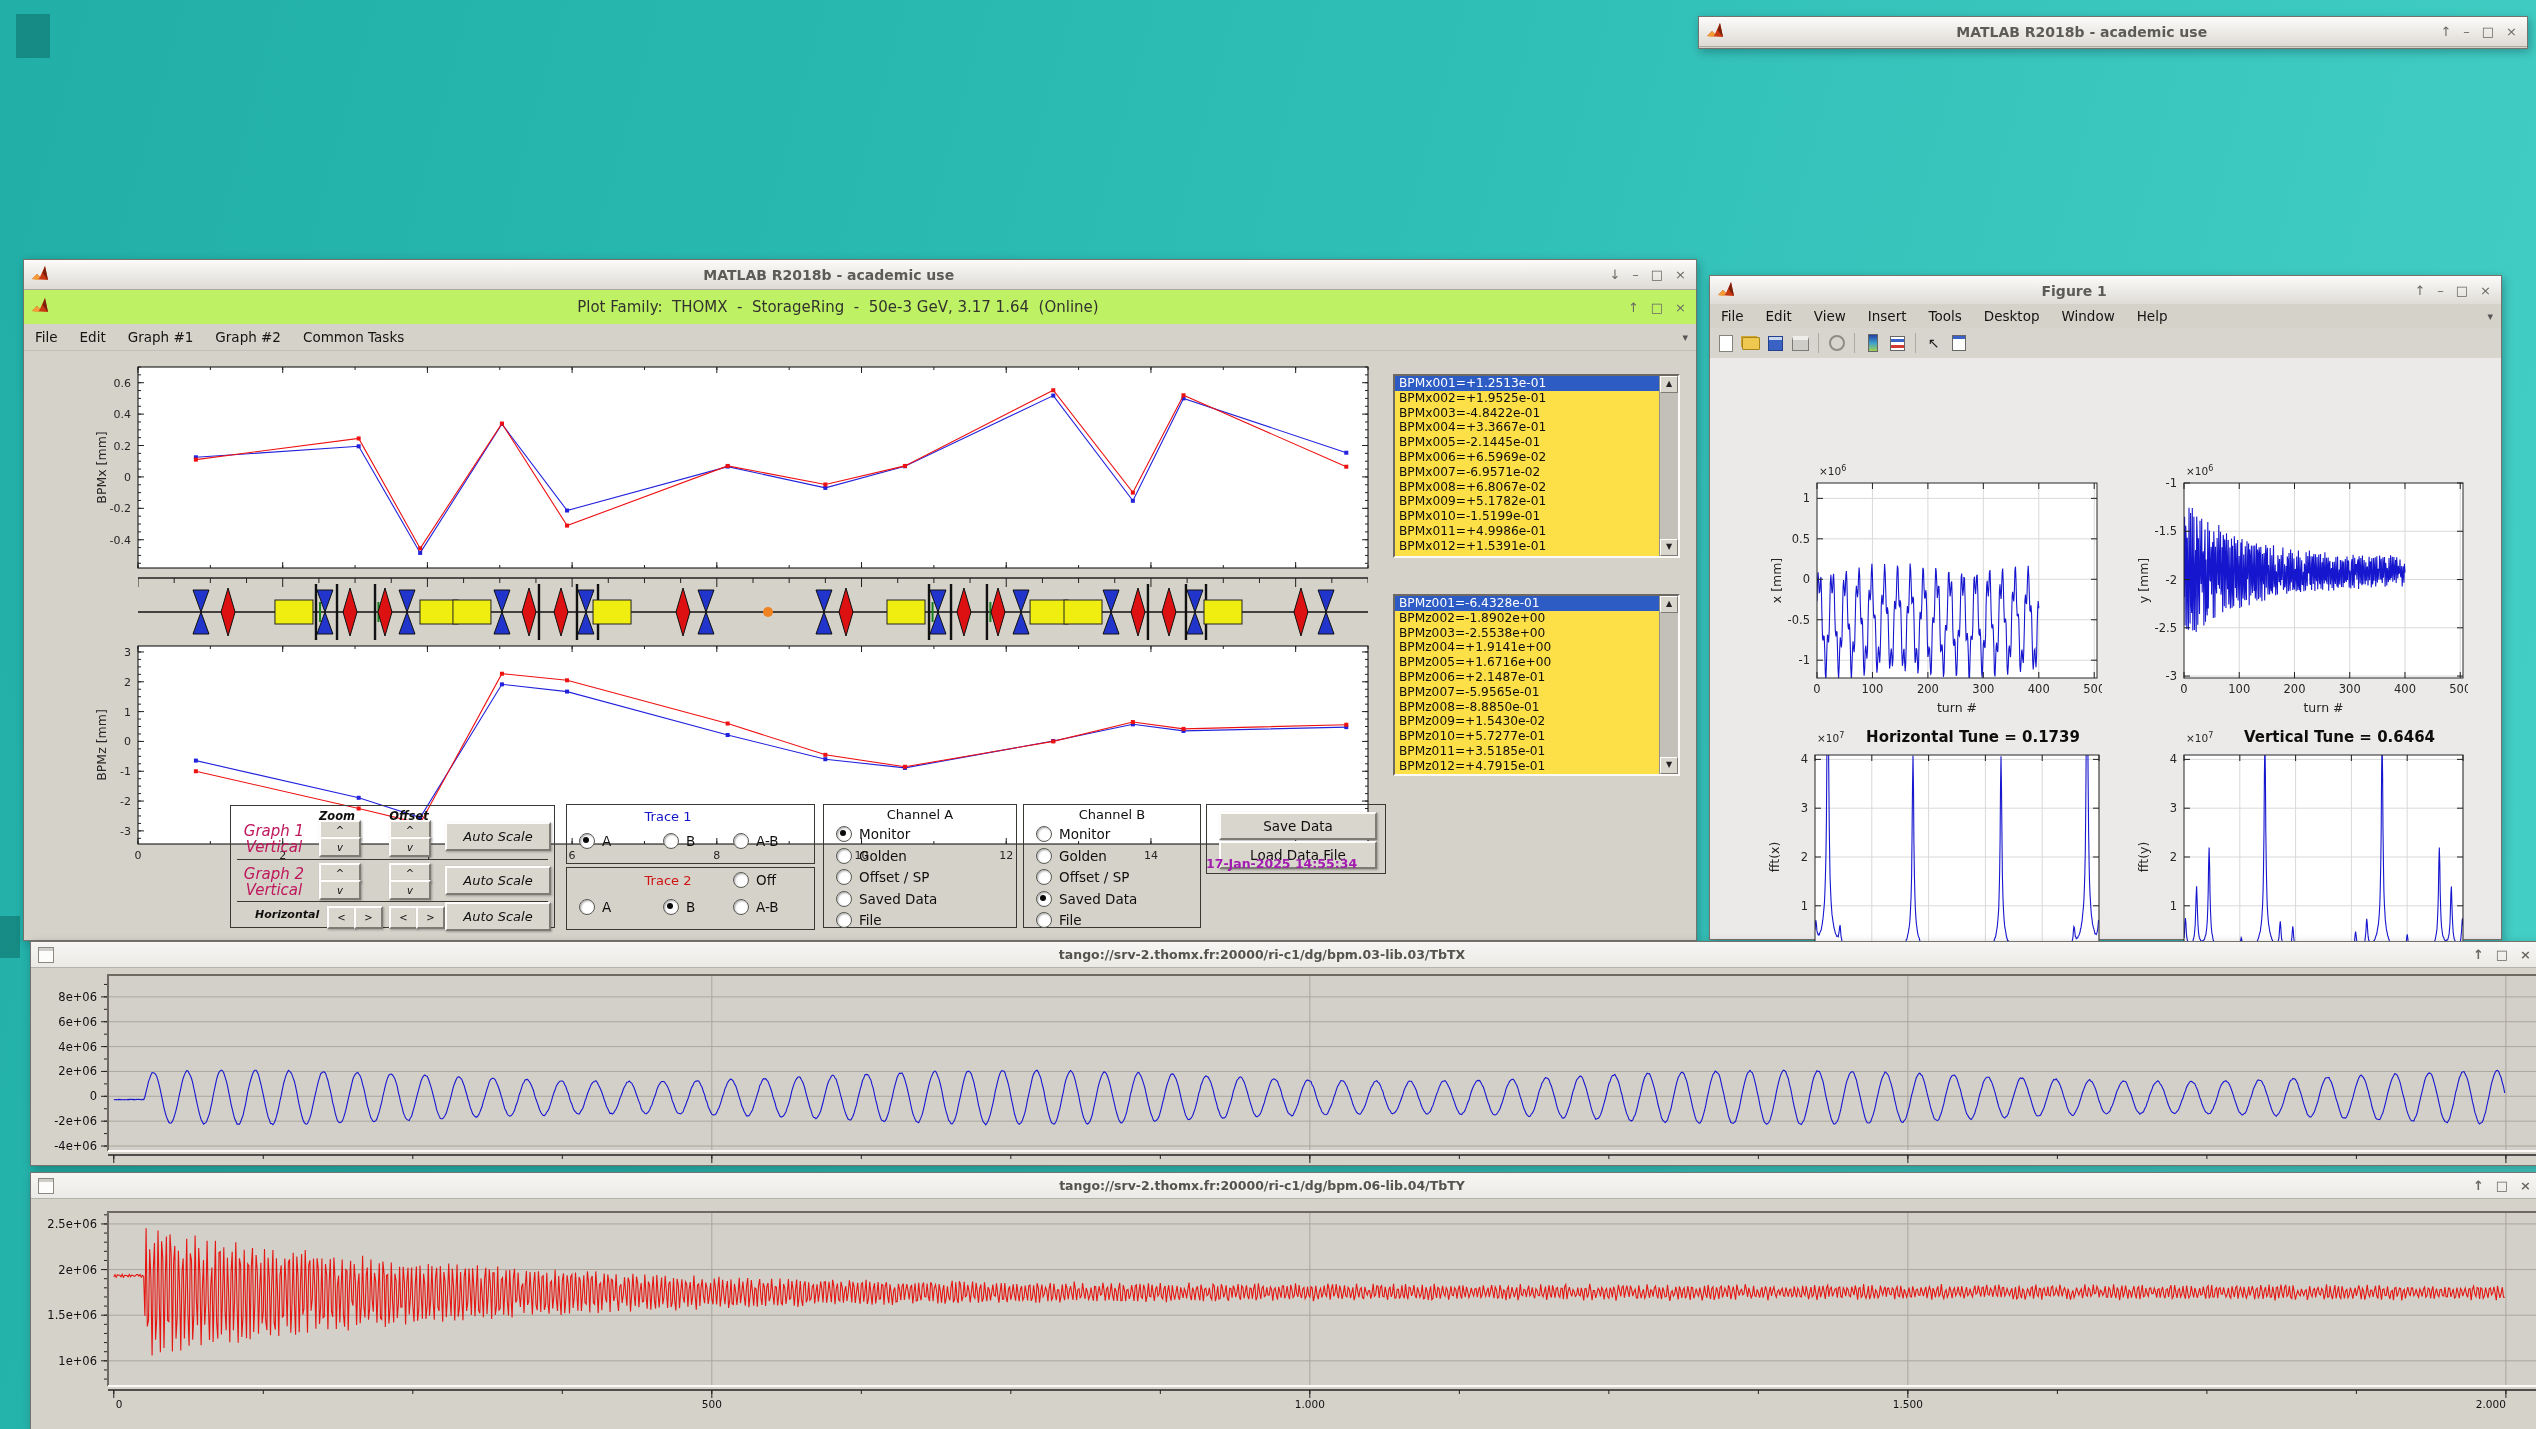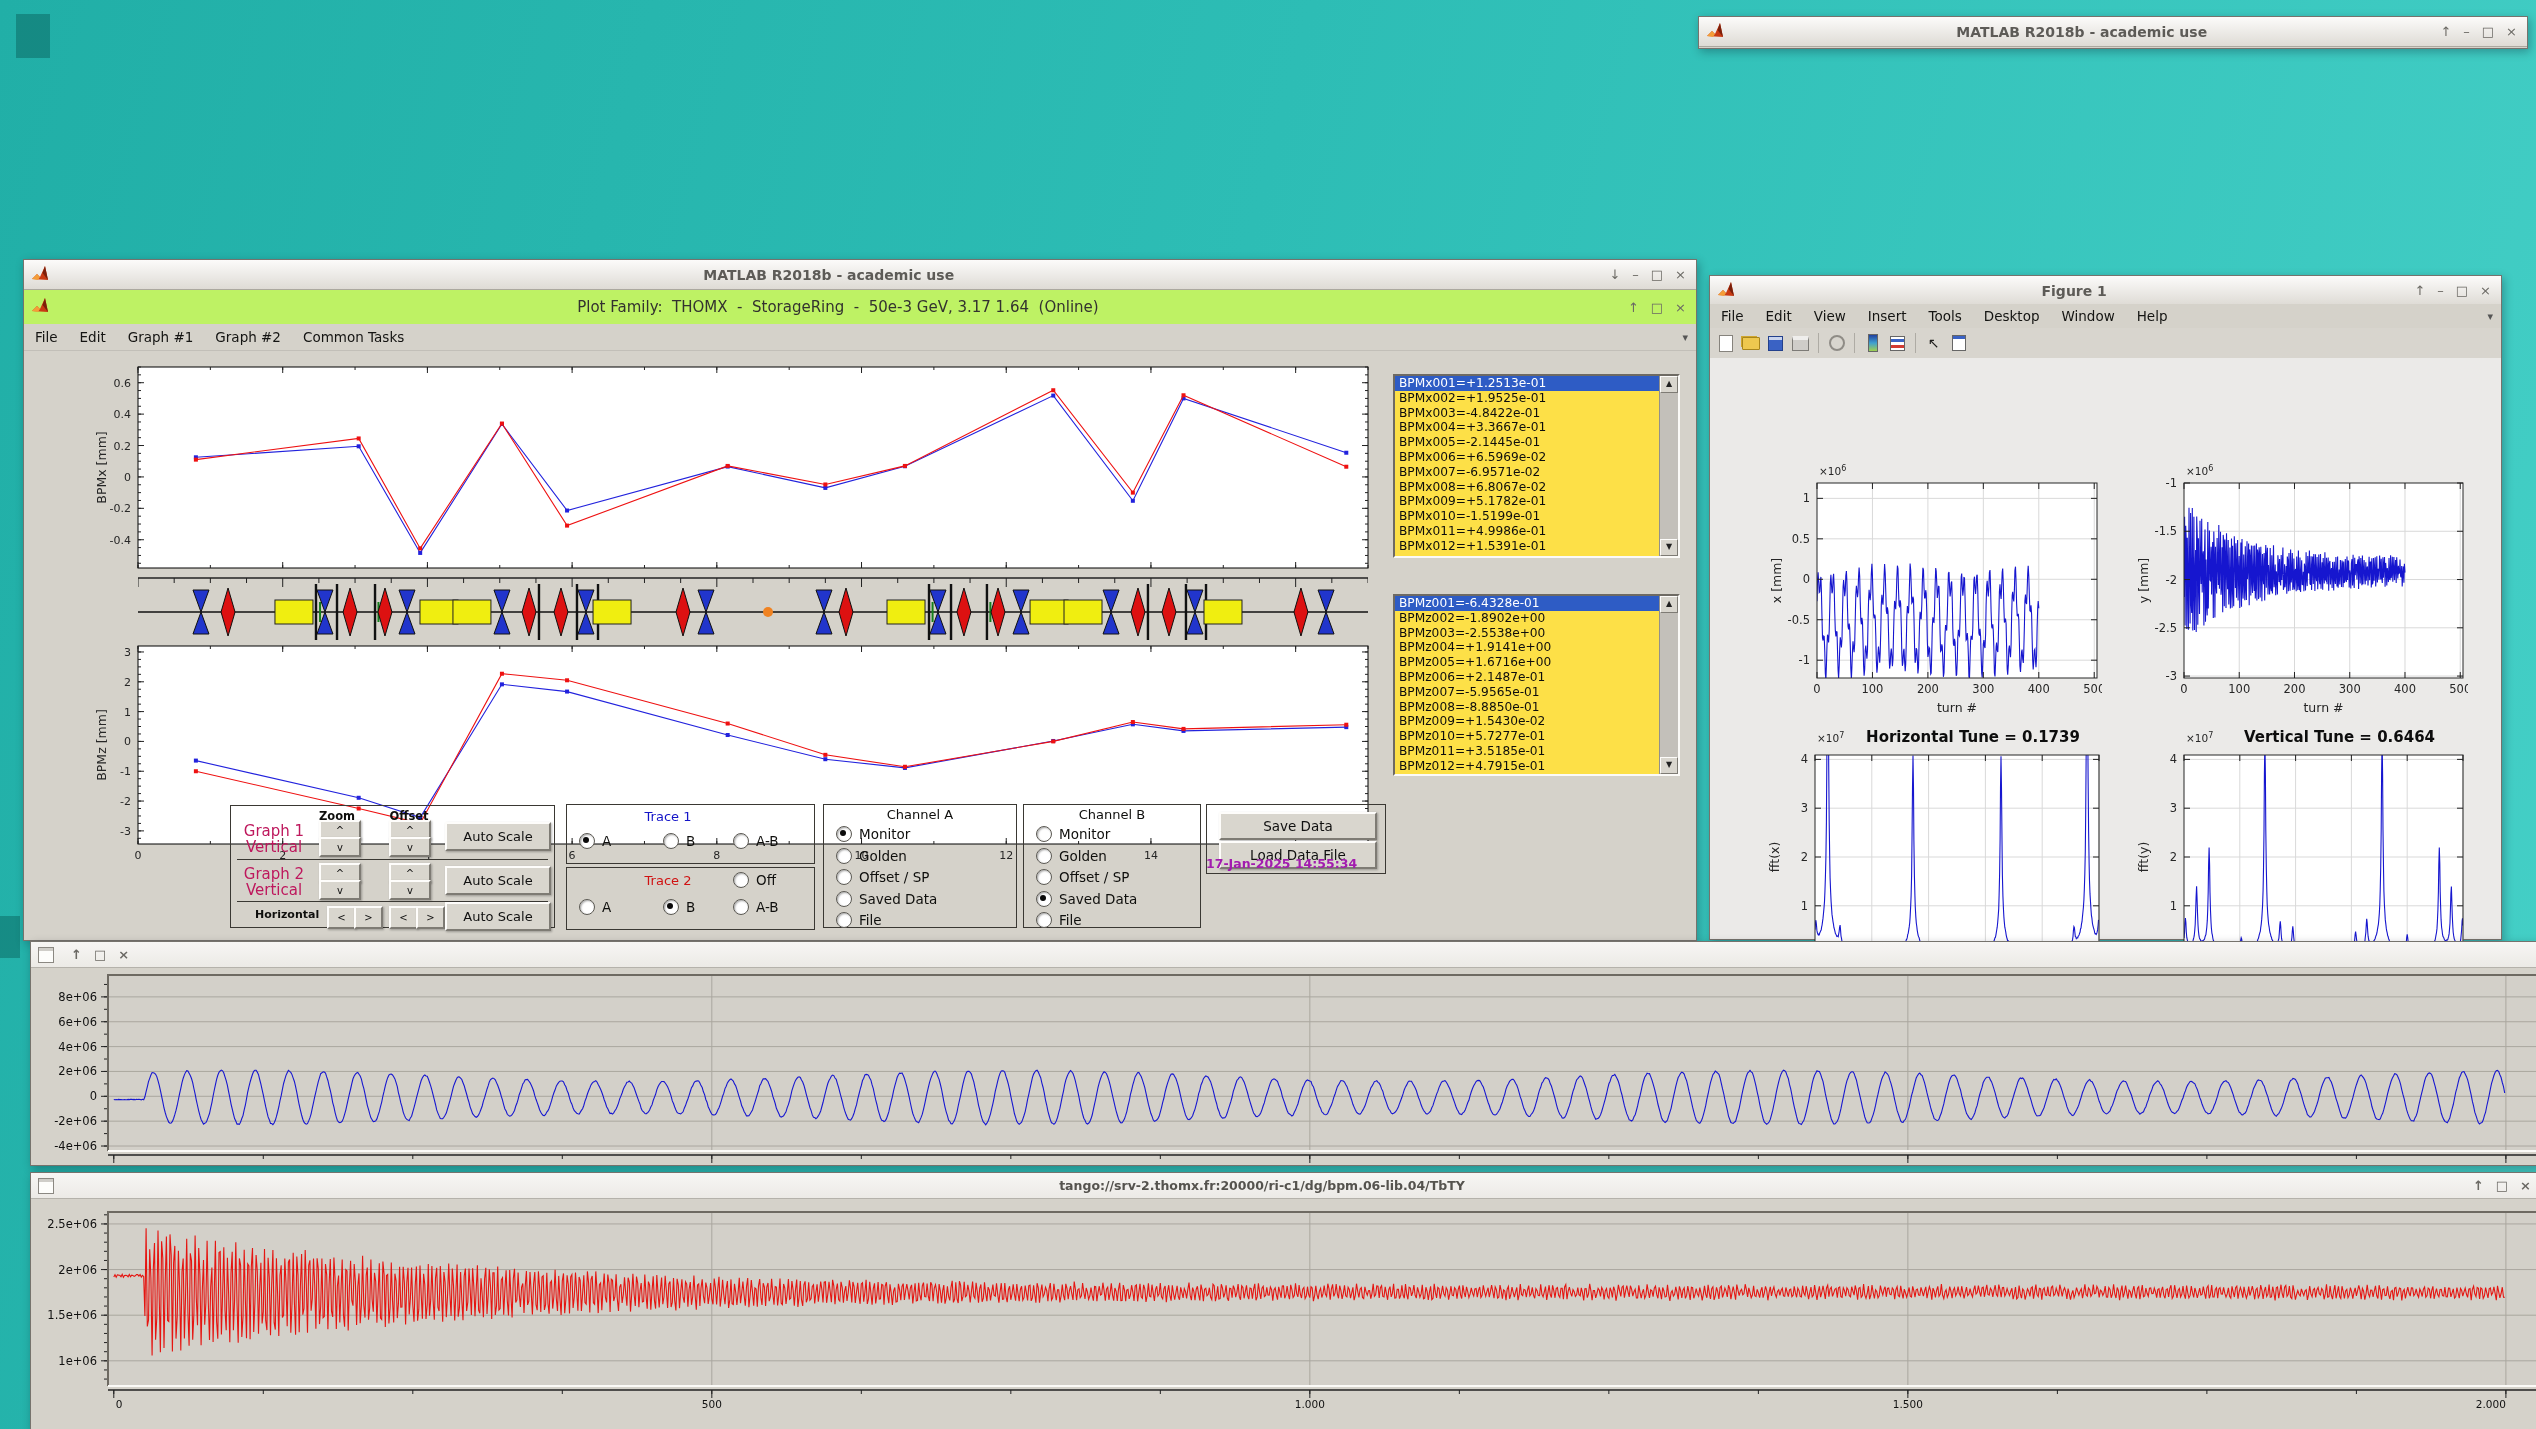--- a/index.html
+++ b/index.html
@@ -42,21 +42,21 @@
   .lrow{height:14.8px;line-height:14.6px;font-size:12.2px;padding-left:4px;color:#0d0d0d;white-space:nowrap;width:calc(100% - 19px);}
   .lrow.sel{background:#2e5cc5;color:#fff;}
   .sbar{position:absolute;top:0;right:0;width:18px;bottom:0;background:#c3c0ba;border-left:1px solid #93908a;
     display:flex;flex-direction:column;justify-content:space-between;}
   .sbtn{height:15px;background:#d9d6ce;border-top:1px solid #fdfcfa;border-left:1px solid #fdfcfa;border-bottom:1px solid #7e7b74;border-right:1px solid #7e7b74;
     font-size:8px;text-align:center;line-height:14px;color:#222;}
 
   .panel{position:absolute;border:1px solid #3a3833;}
   .ptitle{position:absolute;top:2px;left:0;width:100%;text-align:center;font-size:13px;color:#0f0f0d;}
   #p-trigger{left:10px;top:545px;width:186px;height:121px;}
-  #p-graph{left:206px;top:545px;width:323px;height:121px;}
+  #p-graph{left:206px;top:545px;width:323px;height:121px;font-style:italic;}
   #p-trace1{left:542px;top:544px;width:247px;height:58px;}
   #p-trace2{left:542px;top:607px;width:247px;height:61px;}
   #p-chana{left:799px;top:544px;width:192px;height:122px;}
   #p-chanb{left:999px;top:544px;width:176px;height:122px;}
   #p-save{left:1182px;top:544px;width:178px;height:68px;}
   #save-date{position:absolute;left:1182px;top:596px;font-size:12.5px;font-weight:600;color:#a21caf;}
 
   .b3{position:absolute;background:#d9d6ce;border-top:2px solid #fefdfb;border-left:2px solid #fefdfb;
     border-right:2px solid #7e7b74;border-bottom:2px solid #7e7b74;box-shadow:1px 1px 2px rgba(0,0,0,0.28);
     display:flex;align-items:center;justify-content:center;font-size:14px;color:#101010;}
@@ -1068,20 +1068,21 @@
             <text x="196.5" y="281" text-anchor="middle" font-size="13" fill="#262626" font-style="italic"><tspan>ν</tspan><tspan dy="3" font-size="9" font-style="normal">y</tspan></text>
             <text x="59" y="26" text-anchor="start" font-size="10.5" fill="#262626"><tspan>×10</tspan><tspan dy="-4" font-size="8">7</tspan></text>
             <text x="212.5" y="26" text-anchor="middle" font-size="15" fill="#0d0d0d" font-weight="bold">Vertical Tune = 0.6464</text>
           </svg></div>
     </div>
   </div>
 
   <div class="win" id="win-tbtx">
     <div class="striptb">
       <span class="smallicon"></span>
+      <span class="title">tango://srv-2.thomx.fr:20000/ri-c1/dg/bpm.03-lib.03/TbTX</span>
       <span class="winbtns">
           <span class="wbtn">↑</span>
           <span class="wbtn">□</span>
           <span class="wbtn">×</span>
         </span>
     </div>
     <div class="chart" id="c-tbtx"><svg width="2506" height="200">
           <rect x="76" y="6" width="2428" height="174" fill="#d3d0c9"></rect>
           <line x1="678.8137931034482" y1="6" x2="678.8137931034482" y2="180" stroke="#aaa79f"></line>
           <line x1="1276.8433497536946" y1="6" x2="1276.8433497536946" y2="180" stroke="#aaa79f"></line>

